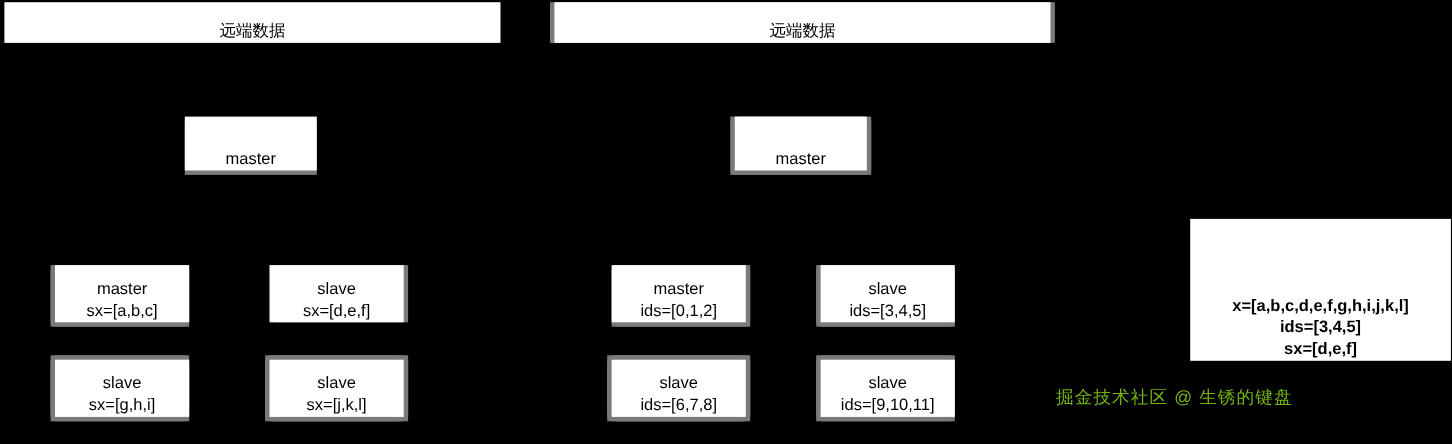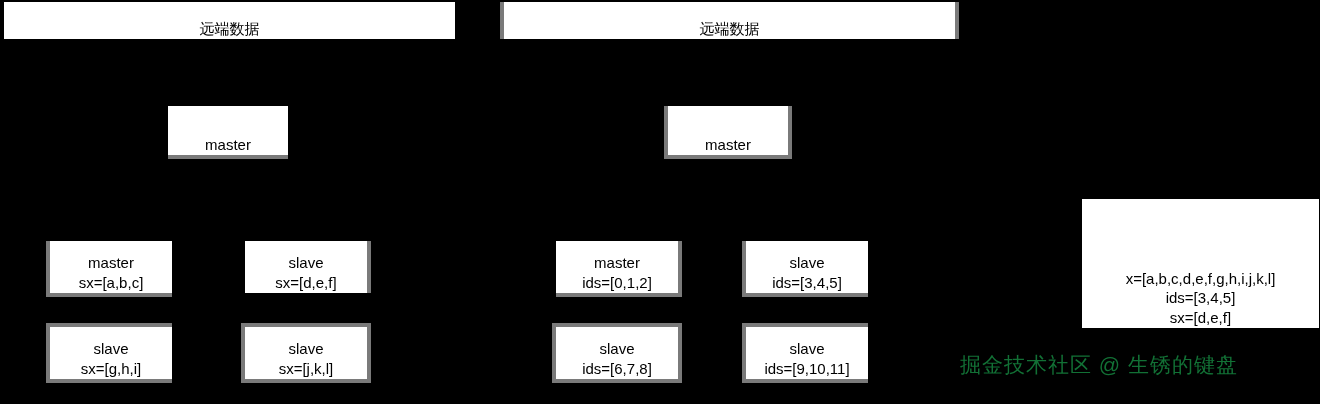--- a/index.html
+++ b/index.html
@@ -41,27 +41,27 @@
   .sh-tlb{ box-shadow: -4px 0 0 0 #7a7a7a, 0 -4px 0 0 #7a7a7a, 0 4px 0 0 #7a7a7a,
                        -4px -4px 0 0 #7a7a7a, -4px 4px 0 0 #7a7a7a; }
   .sh-tlrb{box-shadow: -4px 0 0 0 #7a7a7a, 4px 0 0 0 #7a7a7a, 0 -4px 0 0 #7a7a7a,
                        0 4px 0 0 #7a7a7a, -4px -4px 0 0 #7a7a7a, 4px -4px 0 0 #7a7a7a,
                        -4px 4px 0 0 #7a7a7a, 4px 4px 0 0 #7a7a7a; }
   .sh-lr { box-shadow: -4px 0 0 0 #7a7a7a, 4px 0 0 0 #7a7a7a; }
   .sh-r  { box-shadow: 4px 0 0 0 #7a7a7a; }
   .sh-none { box-shadow: none; }
 
   .banner { font-size: 15px; }
-  .panel  { font-size: 15px; }
+  .panel  { font-size: 15px; font-weight: bold; }
 
   .watermark {
     position: absolute;
-    color: #15803d;
+    color: #84cc16;
     opacity: 0.88;
-    font-size: 21px;
+    font-size: 16px;
     white-space: nowrap;
     letter-spacing: 1px;
   }
 </style>
 </head>
 <body>
 
 <div class="node banner sh-none" style="left:4px; top:2px; width:451px; height:37px;">
   <span class="line">远端数据</span>
 </div>

